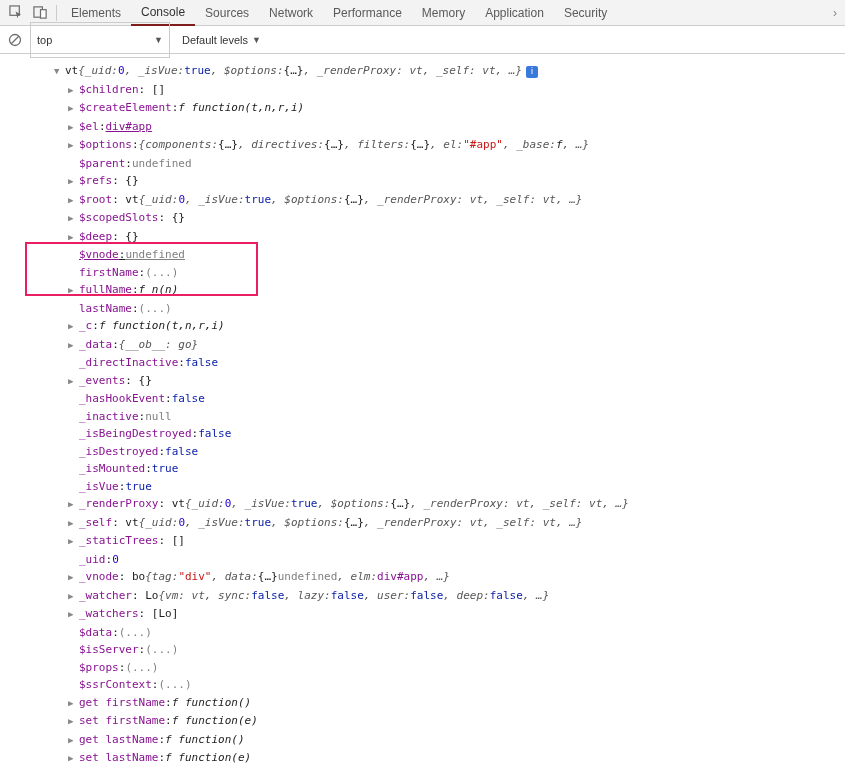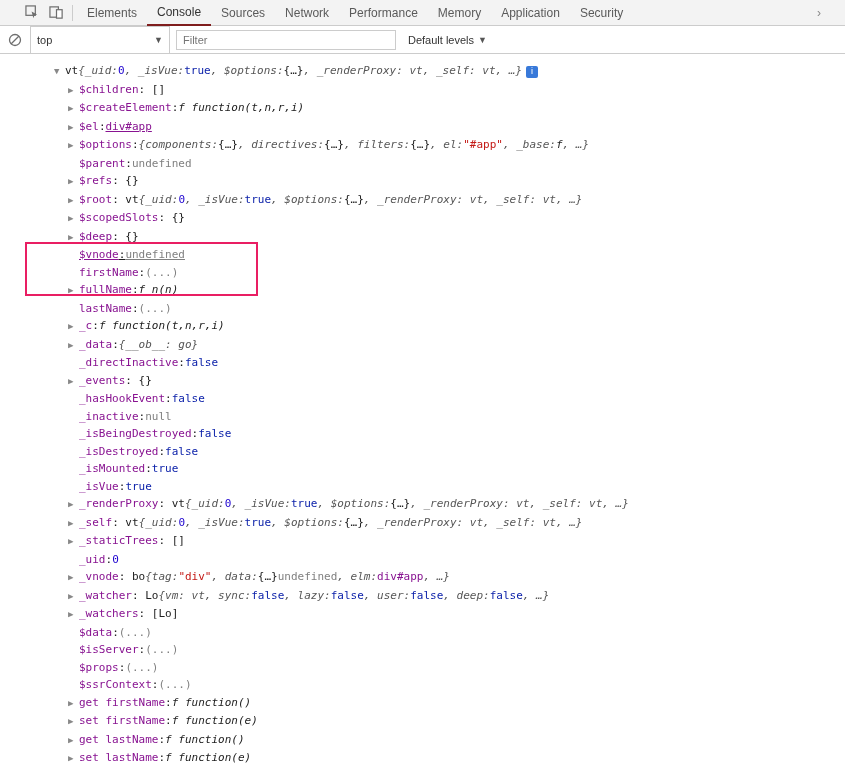--- a/index.html
+++ b/index.html
@@ -1,23 +1,23 @@
 <!DOCTYPE html>
 <html><head>
 <meta charset="utf-8">
 <style>
 * { box-sizing: border-box; margin: 0; padding: 0; }
 body { font-family: "Helvetica Neue", "Lucida Grande", sans-serif; font-size: 12px; color: #333; background: #fff; width: 845px; }
-.tabbar { display: flex; align-items: center; border-bottom: 1px solid #ccc; background: #f3f3f3; height: 26px; padding: 0 20px; }
+.tabbar { display: flex; align-items: center; border-bottom: 1px solid #ccc; background: #f3f3f3; height: 26px; padding: 0 4px; }
 .tabbar .ico { width: 18px; height: 18px; display: flex; align-items: center; justify-content: center; margin: 0 3px; }
 .tabbar .tab { padding: 0 10px; height: 26px; display: flex; align-items: center; color: #5a5a5a; font-size: 12px; cursor: default; white-space: nowrap; }
 .tabbar .tab.active { color: #333; border-bottom: 2px solid #7f1d1d; }
 .toolbar { display: flex; align-items: center; border-bottom: 1px solid #ccc; height: 28px; padding: 0 6px; gap: 6px; }
 .toolbar .ico { width: 18px; height: 18px; display: flex; align-items: center; justify-content: center; }
-.context-select { display: flex; align-items: center; border: 1px solid #ccc; height: 28px; padding: 0 6px; min-width: 140px; justify-content: space-between; font-size: 11px; color: #333; }
+.context-select { display: flex; align-items: center; border: 1px solid #ccc; height: 36px; padding: 0 6px; min-width: 140px; justify-content: space-between; font-size: 11px; color: #333; }
 .filter-input { border: 1px solid #ccc; height: 20px; padding: 0 6px; width: 220px; font-size: 11px; color: #888; }
 .levels { display: flex; align-items: center; font-size: 11px; color: #333; padding: 0 6px; }
 .console { padding: 8px 0 8px 14px; font-family: Menlo, Consolas, monospace; font-size: 11px; line-height: 17.5px; }
 .row { display: flex; align-items: baseline; white-space: nowrap; }
 .indent0 { padding-left: 40px; }
 .indent1 { padding-left: 54px; }
 .arrow { display: inline-block; width: 10px; color: #888; font-size: 9px; margin-right: 1px; }
 .arrow.open { transform: none; }
 .noarrow { display: inline-block; width: 11px; }
 .k-purple { color: #881391; }
@@ -68,21 +68,20 @@
   <div class="ico">
     <svg width="14" height="14" viewBox="0 0 14 14">
         <circle cx="7" cy="7" r="5.5" fill="none" stroke="#6e6e6e" stroke-width="1.3"></circle>
         <line x1="3" y1="11" x2="11" y2="3" stroke="#6e6e6e" stroke-width="1.3"></line>
       </svg>
   </div>
   <div class="context-select">
     <span>top</span>
     <span style="font-size:9px;color:#555">▼</span>
   </div>
-  <input class="filter-input" placeholder="Filter" style="">
   <div class="levels">
     <span>Default levels</span>
     <span style="font-size:9px;color:#555;margin-left:4px">▼</span>
   </div>
 </div>
 
 <div class="console-wrap">
   <div class="console" id="console-lines">
       <div class="row indent0">
         <span class="arrow open">▼</span>

